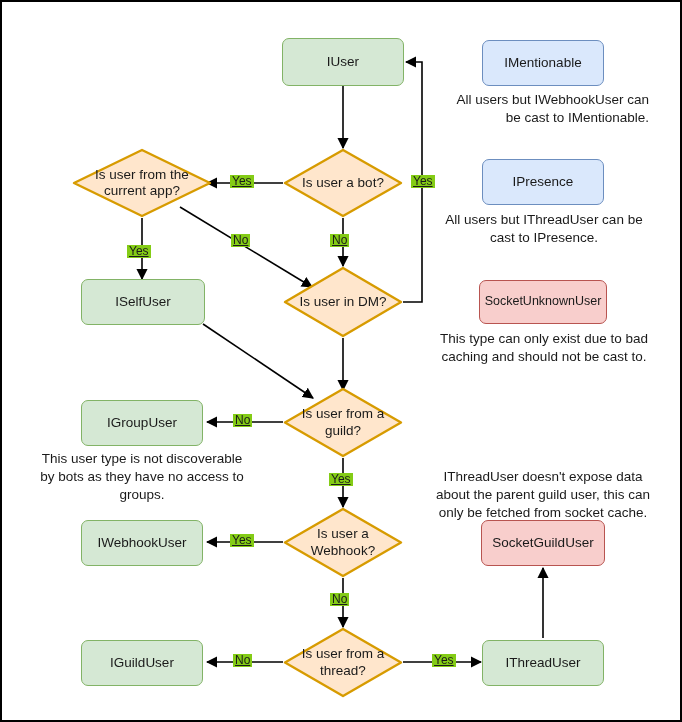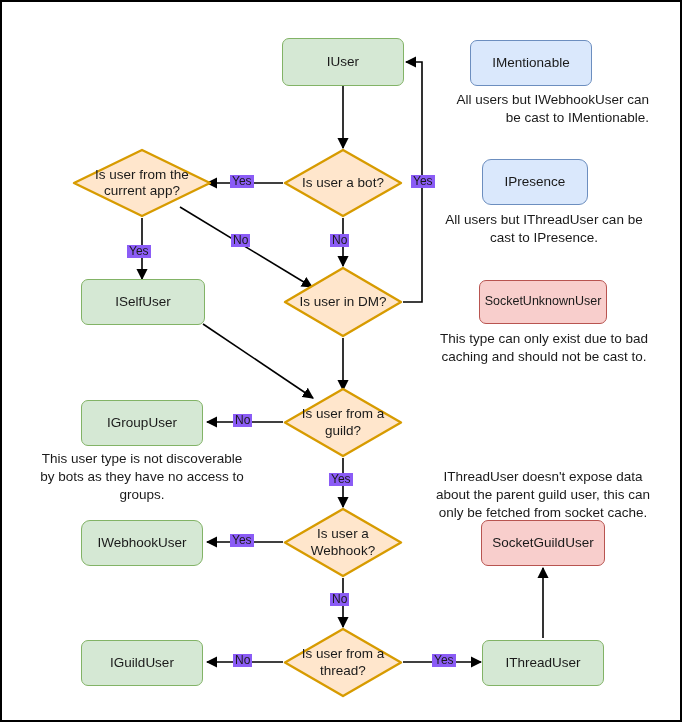--- a/index.html
+++ b/index.html
@@ -75,25 +75,26 @@
     text-align: center;
     line-height: 1.32;
     z-index: 3;
   }
 
   
   .edge-label {
     position: absolute;
     font-size: 12px;
     color: #1a1a1a;
-    background: #8b5cf6;
+    background: #84cc16;
     padding: 0 2px;
     line-height: 1.1;
     white-space: nowrap;
     z-index: 4;
+    text-decoration: underline;
   }
 </style>
 </head>
 <body>
 
 <div id="canvas">
 
   <svg id="edges" viewBox="0 0 682 722" xmlns="http://www.w3.org/2000/svg">
     <defs>
       <marker id="arrow" viewBox="0 0 10 10" refX="9" refY="5" markerWidth="7" markerHeight="7" orient="auto-start-reverse">
@@ -186,44 +187,44 @@
     <span>IGroupUser</span>
   </div>
 
   <div class="node diamond" style="left:281px; top:505px; width:120px; height:71px;">
     <svg class="dshape" viewBox="0 0 120 71" preserveAspectRatio="none">
       <path d="M 60 2 L 118 35.5 L 60 69 L 2 35.5 Z" fill="#ffe6cc" stroke="#d79b00" stroke-width="2.4" stroke-linejoin="round"></path>
     </svg>
     <span class="dlabel" style="padding:0 20px;text-align:center;">Is user a Webhook?</span>
   </div>
 
-  <div class="node box green" style="left:79px; top:518px; width:122px; height:46px;border-radius:9px;">
+  <div class="node box green" style="left:79px; top:518px; width:122px; height:46px;">
     <span>IWebhookUser</span>
   </div>
 
   <div class="node diamond" style="left:281px; top:625px; width:120px; height:71px;">
     <svg class="dshape" viewBox="0 0 120 71" preserveAspectRatio="none">
       <path d="M 60 2 L 118 35.5 L 60 69 L 2 35.5 Z" fill="#ffe6cc" stroke="#d79b00" stroke-width="2.4" stroke-linejoin="round"></path>
     </svg>
     <span class="dlabel" style="padding:0 16px;">Is user from a thread?</span>
   </div>
 
   <div class="node box green" style="left:79px; top:638px; width:122px; height:46px;">
     <span>IGuildUser</span>
   </div>
 
   <div class="node box green" style="left:480px; top:638px; width:122px; height:46px;">
     <span>IThreadUser</span>
   </div>
 
-  <div class="node box blue" style="left:468px; top:38px; width:122px; height:46px;">
+  <div class="node box blue" style="left:480px; top:38px; width:122px; height:46px;">
     <span>IMentionable</span>
   </div>
 
-  <div class="node box blue" style="left:480px; top:157px; width:106px; height:46px;border-radius:9px;">
+  <div class="node box blue" style="left:480px; top:157px; width:122px; height:46px;">
     <span>IPresence</span>
   </div>
 
   <div class="node box red" style="left:477px; top:278px; width:128px; height:44px;">
     <span style="font-size:12.5px;">SocketUnknownUser</span>
   </div>
 
   <div class="node box red" style="left:479px; top:518px; width:124px; height:46px;">
     <span>SocketGuildUser</span>
   </div>

